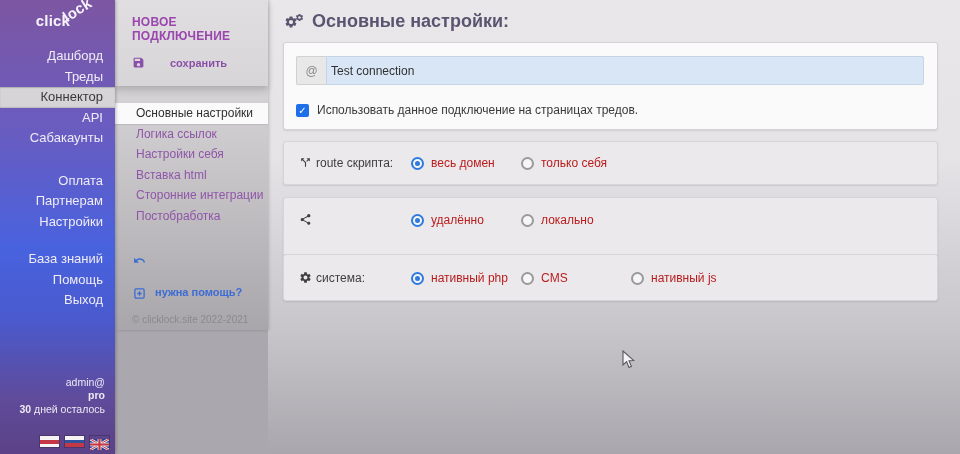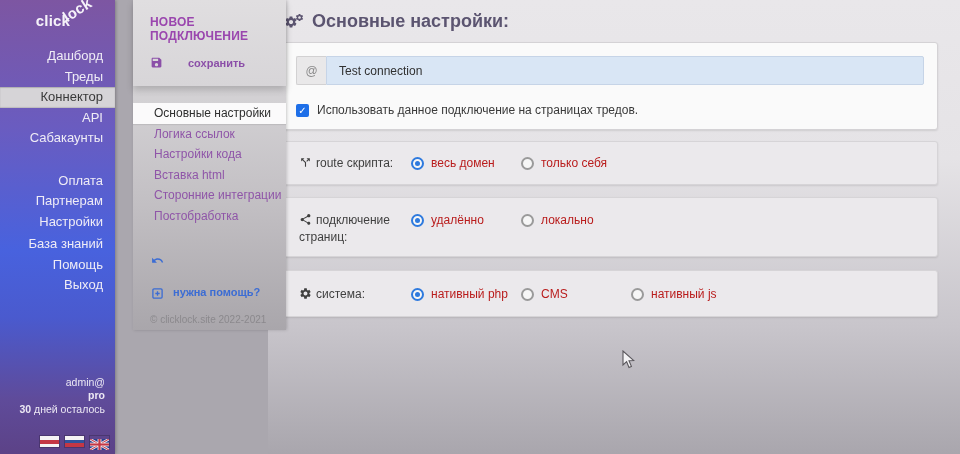--- a/index.html
+++ b/index.html
@@ -13,32 +13,32 @@
     z-index:3; box-shadow:1px 0 3px rgba(0,0,0,.25); }
   .logo { position:absolute; top:12px; right:14px; color:#f5f2f9; font-size:15px;
     font-weight:600; letter-spacing:.2px; white-space:nowrap; }
   .logo .lock { display:inline-block; transform:rotate(-33deg) translate(1px,-4px);
     transform-origin:left bottom; }
   .nav { position:absolute; top:46px; left:0; width:115px; }
   .nav-item { height:20.5px; line-height:20.5px; text-align:right; padding-right:12px;
     color:#efecf6; font-size:13px; cursor:pointer; }
   .nav-item.sel { background:#d6d4d7; color:#3a3a3a;
     box-shadow:inset 0 1px 1px rgba(0,0,0,.18), inset 0 -1px 1px rgba(0,0,0,.12); }
-  .nav-gap-lg { margin-top:22px; } .nav-gap-md { margin-top:2px; }
+  .nav-gap-lg { margin-top:22px; } .nav-gap-md { margin-top:17px; }
   .account { position:absolute; right:10px; bottom:38px; text-align:right;
     color:#ece8f4; font-size:10.5px; line-height:13.5px; }
   .account .plan { font-weight:700; }
   .account .num { font-weight:700; }
   .flags { position:absolute; left:40px; bottom:7px; display:flex; gap:6px; }
   .flag { width:19px; height:11px; display:inline-block; box-shadow:0 0 0 1px rgba(0,0,0,.2); }
   .flag-by { background:linear-gradient(180deg,#f5f3f4 0% 34%, #c43745 34% 70%, #f5f3f4 70% 100%); }
   .flag-ru { background:linear-gradient(180deg,#f5f3f4 0% 34%, #31539c 34% 67%, #c43745 67% 100%); }
 
   
-  .submenu { position:absolute; left:133px; top:0; width:153px; height:330px;
+  .submenu { position:absolute; left:115px; top:0; width:153px; height:330px;
     background:linear-gradient(180deg,#dbd9db 0%, #d3d1d4 30%, #c2bfc3 62%, #a9a6ab 100%);
     z-index:2; box-shadow:1px 0 3px rgba(0,0,0,.18); }
   .submenu-top { position:absolute; top:0; left:0; width:153px; height:86px;
     background:linear-gradient(180deg,#e0dee0,#d7d5d8);
     box-shadow:0 4px 7px rgba(0,0,0,.18); }
   .submenu-title { padding:15px 0 0 17px; font-size:12px; font-weight:700;
     color:#9a46ae; letter-spacing:.2px; }
   .save-row { display:flex; align-items:center; margin:13px 0 0 17px; cursor:pointer; }
   .save-row svg { width:13px; height:13px; }
   .save-label { margin-left:25px; font-size:11px; font-weight:700; color:#8b4fa8; }
@@ -67,30 +67,30 @@
   .panel { position:absolute; left:15px; width:655px; border-radius:3px;
     border:1px solid #d6d4d7; background:#ebe9ec; box-shadow:0 1px 2px rgba(0,0,0,.10); }
   .panel-white { top:42px; height:88px; background:#fafafa; border-color:#d4d2d5; }
 
   .input-group { position:absolute; left:12px; right:13px; top:13px; height:29px; display:flex; }
   .input-addon { width:30px; height:29px; background:#e9e8e9; border:1px solid #d2d1d2;
     border-right:none; border-radius:2px 0 0 2px; color:#8a8a8a; font-size:12px;
     display:flex; align-items:center; justify-content:center; }
   .conn-input { flex:1; height:29px; background:#d9e6f5; border:1px solid #c6d4e7;
     border-radius:0 2px 2px 0; font-family:"Liberation Sans", sans-serif;
-    font-size:12px; color:#313131; padding:0 12px; outline:none; }
+    font-size:12px; color:#313131; padding:0 4px; outline:none; }
 
   .check-row { position:absolute; left:12px; top:60px; display:flex; align-items:center; }
   .checkbox { width:13px; height:13px; background:#1e6fe8; border-radius:2px;
     color:#fff; font-size:10px; line-height:13px; text-align:center; cursor:pointer; }
   .check-label { margin-left:8px; font-size:12px; color:#3a3a3a; }
 
   .panel-g2 { top:141px; height:44px; }
   .panel-g3 { top:197px; height:60px; }
-  .panel-g4 { top:270px; height:47px; }
+  .panel-g4 { top:254px; height:47px; }
   .gicon { display:inline-block; vertical-align:-2px; margin-right:4px; }
   .gicon svg { width:13px; height:13px; }
   .grouplabel { position:absolute; left:15px; width:100px; font-size:12px;
     color:#3f3f3f; line-height:15px; }
   .g2 .grouplabel { top:14px; } .g3 .grouplabel { top:15px; } .g4 .grouplabel { top:16px; }
   .opt { position:absolute; display:flex; align-items:center; cursor:pointer; }
   .g2 .opt { top:14px; } .g3 .opt { top:15px; } .g4 .opt { top:16px; }
   .opt-1 { left:127px; } .opt-2 { left:237px; } .opt-3 { left:347px; }
   .radio { width:13px; height:13px; border-radius:50%; border:2px solid #9a9a9a;
     background:#f6f6f6; position:relative; flex:none; }
@@ -147,21 +147,21 @@
       <div class="save-row">
         <svg viewBox="0 0 24 24">
             <path fill="#8b4fa8" d="M17 3H5c-1.11 0-2 .9-2 2v14c0 1.1.89 2 2 2h14c1.1 0 2-.9 2-2V7l-4-4zm-5 16c-1.66 0-3-1.34-3-3s1.34-3 3-3 3 1.34 3 3-1.34 3-3 3zm3-10H5V5h10v4z"></path>
           </svg>
         <span class="save-label">сохранить</span>
       </div>
     </div>
     <div class="smenu">
       <div class="smenu-item sel">Основные настройки</div>
       <div class="smenu-item">Логика ссылок</div>
-      <div class="smenu-item">Настройки кода</div>
+      <div class="smenu-item">Настройки себя</div>
       <div class="smenu-item">Вставка html</div>
       <div class="smenu-item">Сторонние интеграции</div>
       <div class="smenu-item">Постобработка</div>
     </div>
     <div class="sublink back-link">
       <svg viewBox="0 0 24 24">
           <path fill="#3b6cd4" d="M12.5 8c-2.65 0-5.05.99-6.9 2.6L2 7v9h9l-3.62-3.62c1.39-1.16 3.16-1.88 5.12-1.88 3.54 0 6.55 2.31 7.6 5.5l2.37-.78C21.08 11.03 17.15 8 12.5 8z"></path>
         </svg>
     </div>
     <div class="sublink help-link">
@@ -208,21 +208,21 @@
         </div>
       <div class="opt opt-2">
           <span class="radio"></span>
           <span class="opt-label">только себя</span>
         </div>
     </div>
 
     <div class="panel panel-g3 g3">
       <div class="grouplabel"><span class="gicon"><svg viewBox="0 0 24 24">
               <path fill="#3f3f3f" d="M18 16.08c-.76 0-1.44.3-1.96.77L8.91 12.7c.05-.23.09-.46.09-.7s-.04-.47-.09-.7l7.05-4.11c.54.5 1.25.81 2.04.81 1.66 0 3-1.34 3-3s-1.34-3-3-3-3 1.34-3 3c0 .24.04.47.09.7L8.04 9.81C7.5 9.31 6.79 9 6 9c-1.66 0-3 1.34-3 3s1.34 3 3 3c.79 0 1.5-.31 2.04-.81l7.12 4.16c-.05.21-.08.43-.08.65 0 1.61 1.31 2.92 2.92 2.92 1.61 0 2.92-1.31 2.92-2.92s-1.31-2.92-2.92-2.92z"></path>
-            </svg></span><span>подключение страниц:</span></div>
+            </svg></span></div>
       <div class="opt opt-1">
           <span class="radio on"></span>
           <span class="opt-label">удалённо</span>
         </div>
       <div class="opt opt-2">
           <span class="radio"></span>
           <span class="opt-label">локально</span>
         </div>
     </div>
 

